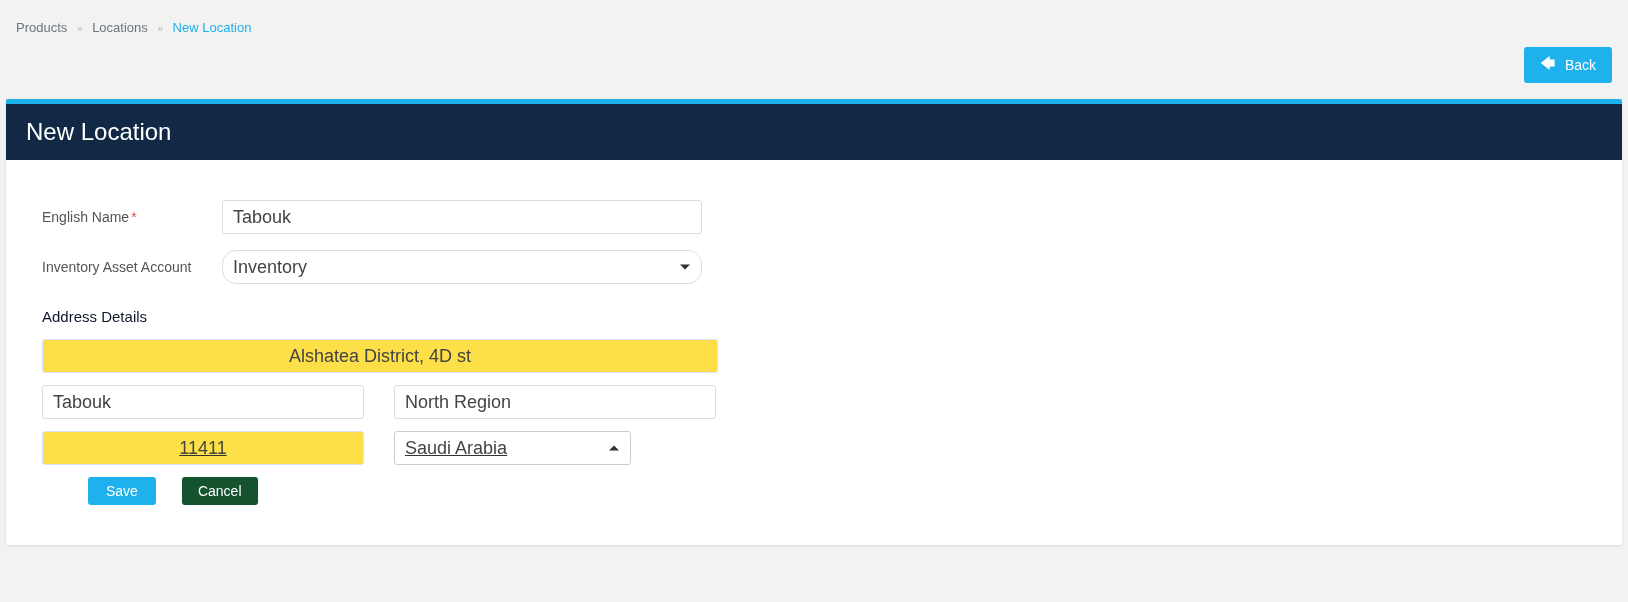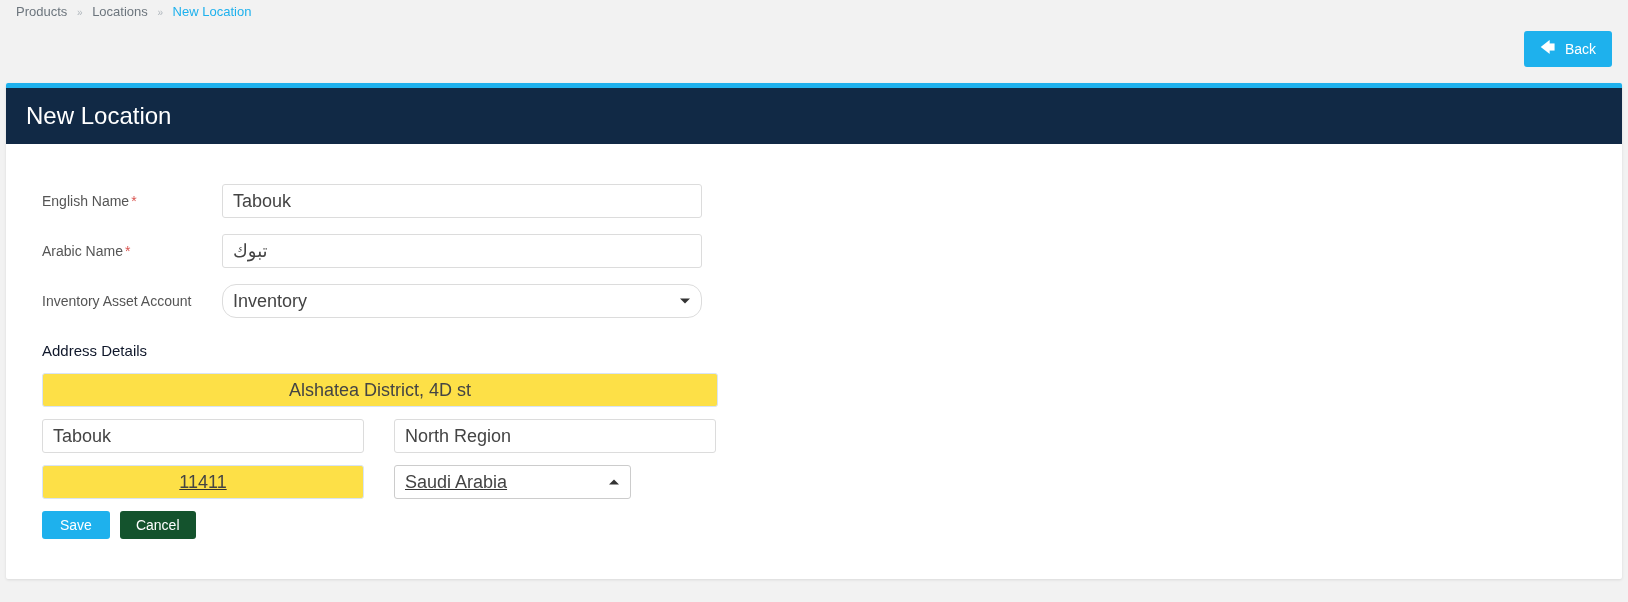--- a/index.html
+++ b/index.html
@@ -5,21 +5,21 @@
   * { box-sizing: border-box; }
   html, body {
     margin: 0; padding: 0;
     font-family: -apple-system, BlinkMacSystemFont, "Segoe UI", Arial, sans-serif;
     background: #f2f2f2;
     color: #333;
     font-size: 14px;
   }
   .page { width: 1628px; }
   .breadcrumb {
-    padding: 4px 16px 4px 16px;
+    padding: 20px 16px 4px 16px;
     font-size: 13px;
     color: #6c757d;
   }
   .breadcrumb .crumb { color: #6c757d; cursor: pointer; }
   .breadcrumb .crumb-active { color: #1eb1ed; cursor: default; }
   .breadcrumb .sep { color: #b0b7bd; margin: 0 6px; font-size: 10px; }
   .topbar {
     padding: 8px 16px 16px 16px;
     display: flex; justify-content: flex-end;
   }
@@ -68,21 +68,21 @@
   .addr-row { display: flex; gap: 30px; margin-bottom: 12px; }
   .addr-full { width: 676px; }
   .addr-half { width: 322px; }
   .input-alt {
     background: #fde047;
     border: 1px solid #d8e4f5;
     text-align: center;
   }
   .country-wrap { position: relative; width: 237px; }
   .country-wrap .form-control { width: 100%; border:1px solid #ccc; background:#fff; cursor:pointer; }
-  .actions { margin-top: 10px; display:flex; gap:10px; }
+  .actions { margin-top: 10px; display:flex; gap:26px;margin-left:46px; }
   .btn-save {
     background: #1eb1ed; color:#fff; border:none; border-radius:3px;
     padding: 6px 18px; font-size:14px; cursor:pointer;
   }
   .btn-cancel {
     background: #14532d; color:#fff; border:none; border-radius:3px;
     padding: 6px 16px; font-size:14px; cursor:pointer;
   }
 </style>
 </head>
@@ -109,26 +109,20 @@
     <div class="card-header">New Location</div>
     <div class="card-body">
 
       <div class="form-row">
         <div class="form-label">
           <span>English Name</span><span class="req">*</span>
         </div>
         <input class="form-control" type="text" value="Tabouk" style="">
       </div>
 
-      <div class="form-row">
-        <div class="form-label">
-          <span>Arabic Name</span><span class="req">*</span>
-        </div>
-        <input class="form-control" type="text" value="تبوك" style="">
-      </div>
 
       <div class="form-row">
         <div class="form-label">Inventory Asset Account</div>
         <div class="select-wrap">
           <div class="form-control">Inventory</div>
           <span class="caret-down"></span>
         </div>
       </div>
 
       <div class="section-title">Address Details</div>

